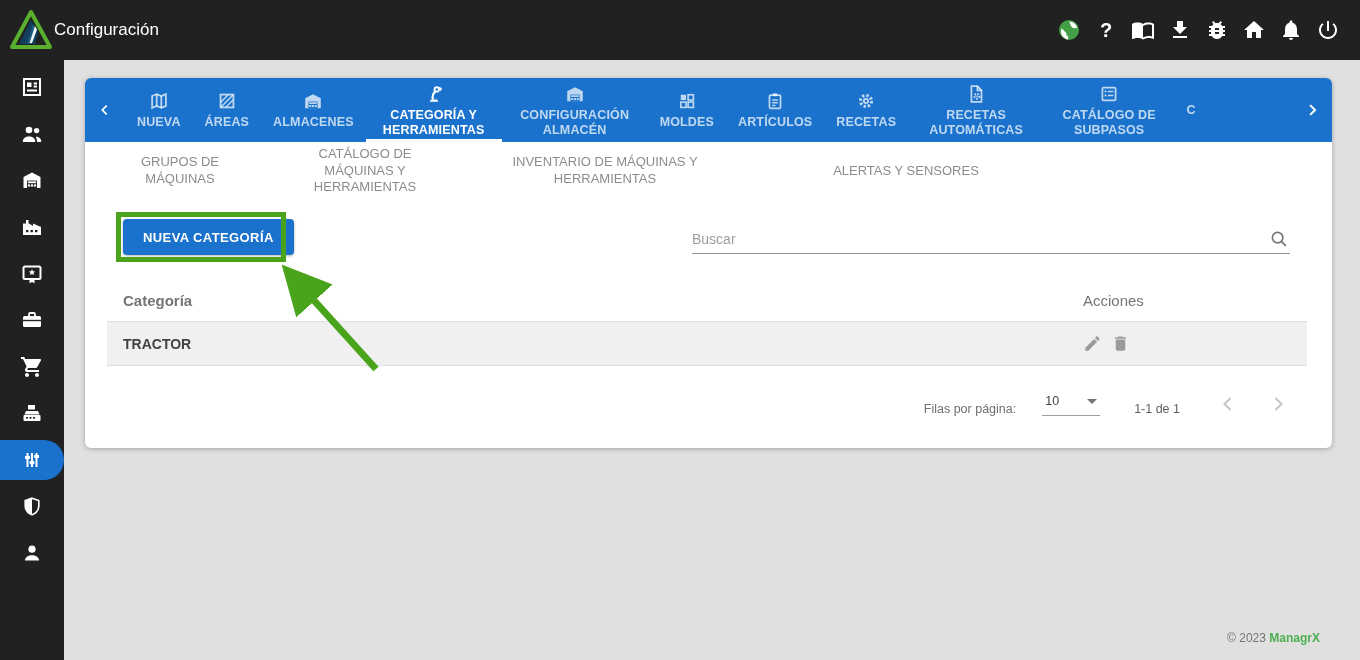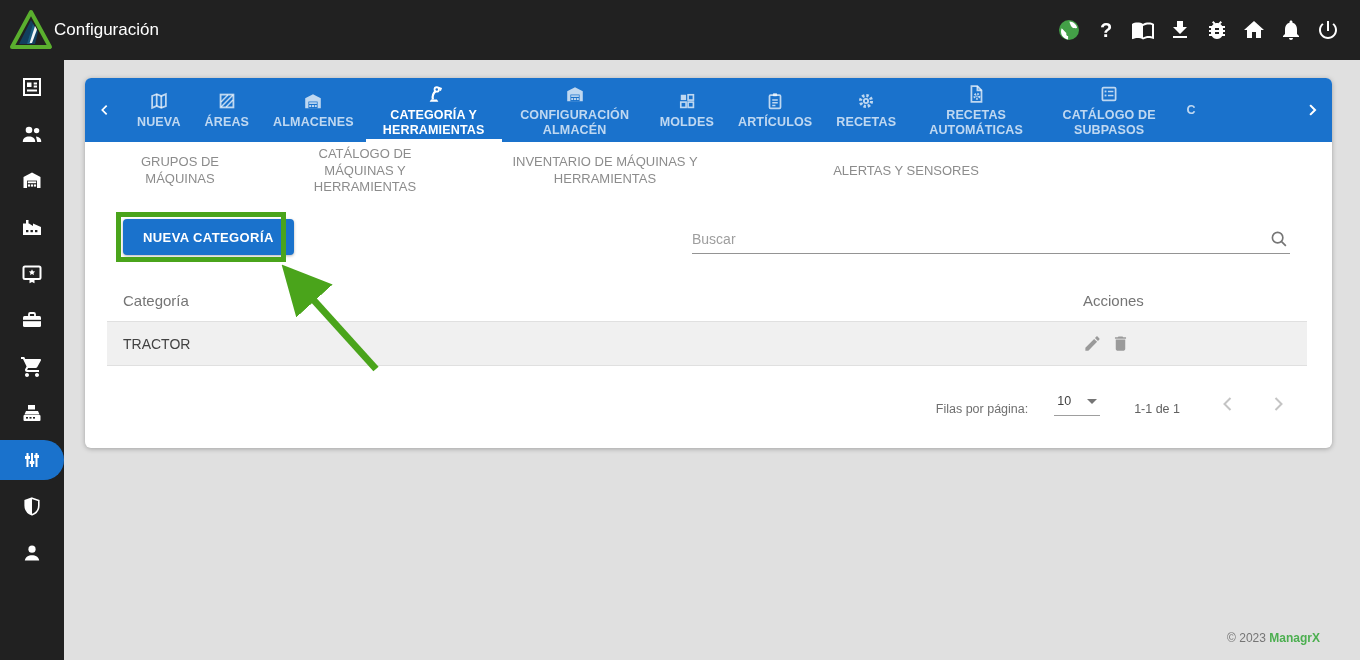--- a/index.html
+++ b/index.html
@@ -64,29 +64,29 @@
   .search input { flex:1; border:none; outline:none; font-family:inherit; font-size:14px; color:#424242; background:transparent; }
   .search input::placeholder { color:#9e9e9e; }
   .search svg { width:22px; height:22px; color:#757575; flex:0 0 auto; cursor:pointer; }
 
   
   .table { position:absolute; left:22px; right:25px; top:202px; }
   .thead { height:42px; display:flex; align-items:center; color:#757575; font-size:15px;
            border-bottom:1px solid #e0e0e0; }
   .trow { height:44px; display:flex; align-items:center; background:#f0f0f0;
           border-bottom:1px solid #e0e0e0; color:#424242; font-size:14px; }
-  .c-cat { flex:1; padding-left:16px; }
+  .c-cat { flex:1; padding-left:16px;font-weight:bold; }
   .c-act { width:240px; padding-left:16px; display:flex; align-items:center; gap:9px;text-align:right; }
   .act-ic { width:19px; height:19px; color:#9a9a9a; cursor:pointer; }
 
   
   .pagination { position:absolute; right:42px; top:300px; height:38px; display:flex; align-items:flex-end;
                 color:#616161; font-size:12.5px; }
   .pp-label { color:#6f6f6f; }
-  .pp-select { display:flex; align-items:center; gap:16px; margin-left:26px; padding:3px 3px 7px 3px;
+  .pp-select { display:flex; align-items:center; gap:28px; margin-left:26px; padding:3px 3px 7px 3px;
                border-bottom:1px solid #9e9e9e; cursor:pointer; color:#424242; }
   .pp-caret { width:0; height:0; border-left:5px solid transparent; border-right:5px solid transparent;
               border-top:5px solid #757575; }
   .pp-range { margin-left:34px; }
   .pg-btn { width:24px; height:24px; color:#c4c4c4; cursor:pointer; }
   .pg-prev { margin-left:36px; } .pg-next { margin-left:26px; }
   .pg-btn svg { width:24px; height:24px; }
 
   
   .footer { position:absolute; right:40px; bottom:15px; font-size:12px; color:#757575; }

